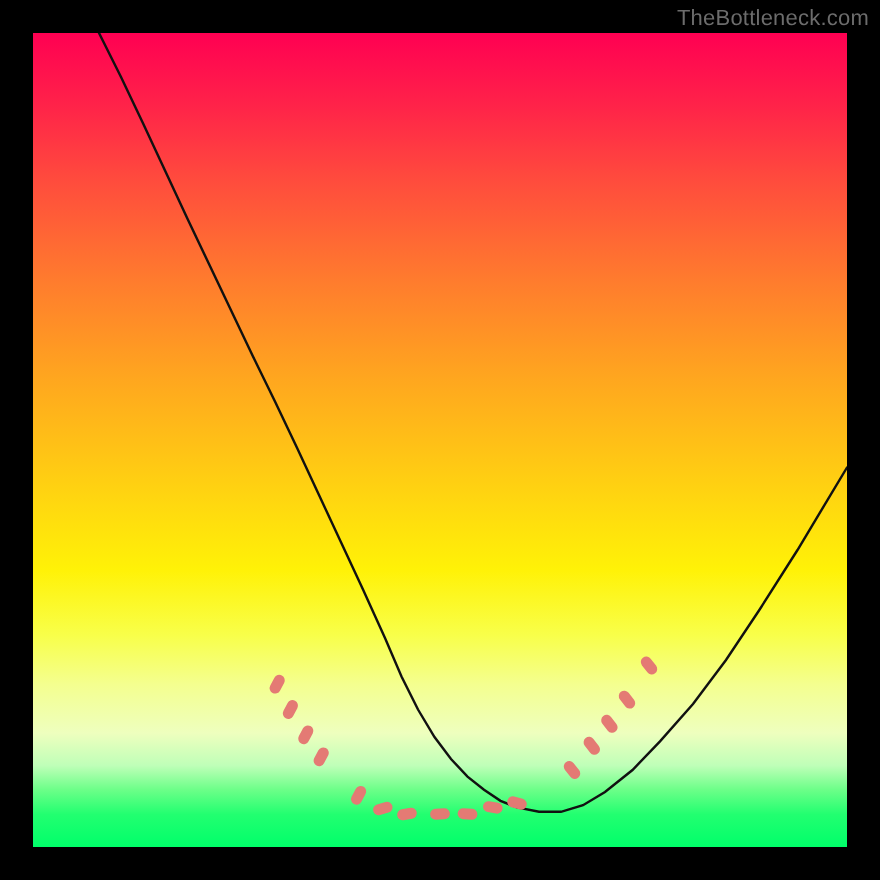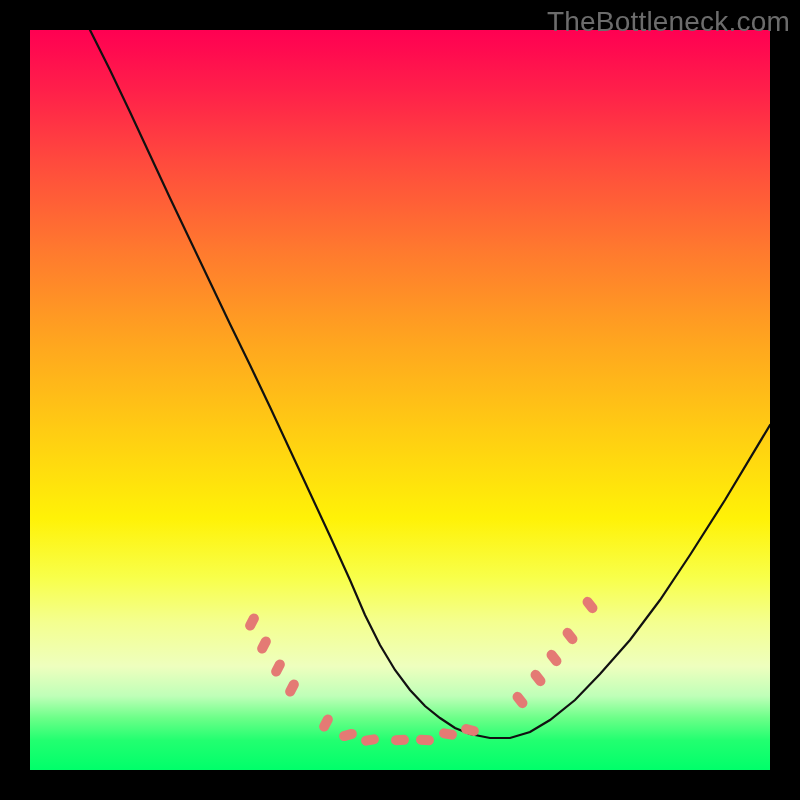--- a/index.html
+++ b/index.html
@@ -46,21 +46,21 @@
     left: 0;
     top: 0;
     width: 740px;
     height: 740px;
   }
   .watermark {
     position: absolute;
     top: 6px;
     right: 10px;
     color: #6c6c6c;
-    font-size: 28px;
+    font-size: 20px;
     letter-spacing: 0.2px;
     user-select: none;
   }
 </style>
 </head>
 <body>
 
 <div class="stage">
 
   <div class="plot-area">

